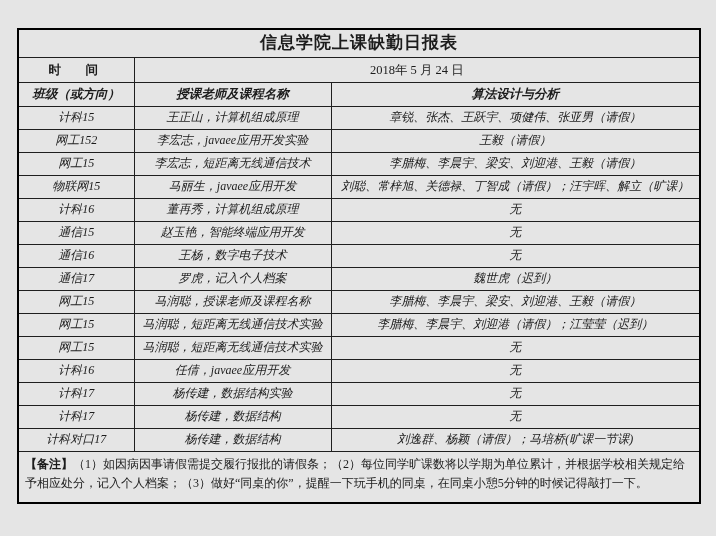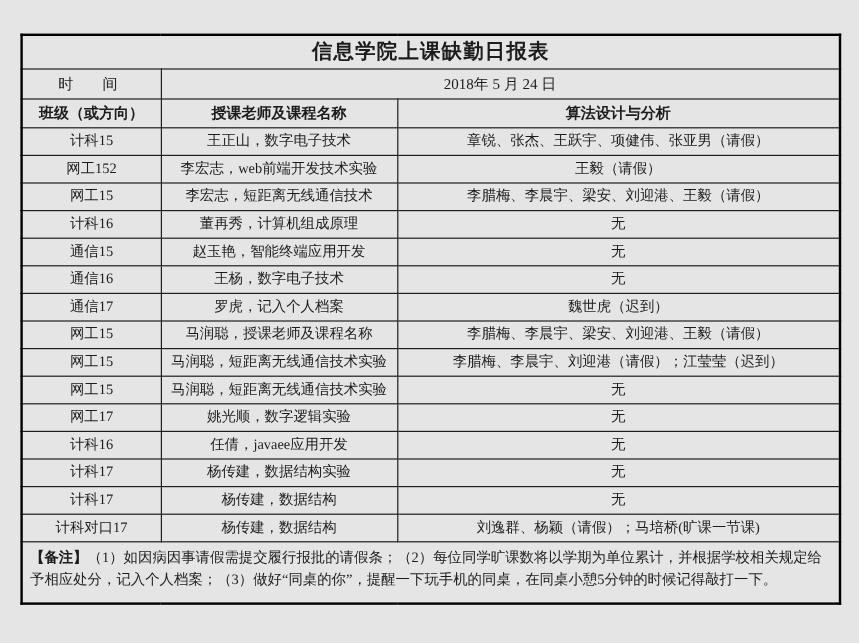--- a/index.html
+++ b/index.html
@@ -46,30 +46,32 @@
     font-size: 17px;
     font-weight: bold;
     height: 25px;
     letter-spacing: 1px;
   }
   tr.time-row td {
     height: 22px;
     font-size: 12.5px;
   }
   tr.time-row td.time-label {
-    font-weight: normal;
+    font-weight: bold;
     letter-spacing: 6px;
   }
   tr.header-row th {
     height: 21px;
     font-size: 12.5px;
     font-weight: bold;
+    font-style: italic;
   }
   tr.data-row td {
     height: 20px;
+    font-style: italic;
   }
   tr.note-row td {
     height: 44px;
     text-align: left;
     white-space: normal;
     font-size: 12px;
     line-height: 1.55;
     padding: 3px 6px;
     vertical-align: top;
   }
@@ -98,32 +100,37 @@
       <tr class="header-row">
         <th>班级（或方向）</th>
         <th>授课老师及课程名称</th>
         <th>算法设计与分析</th>
       </tr>
 
     </tbody>
     <tbody>
         <tr class="data-row">
           <td>计科15</td>
-          <td>王正山，数字电子技术</td>
+          <td>王正山，计算机组成原理</td>
           <td>章锐、张杰、王跃宇、项健伟、张亚男（请假）</td>
         </tr>
         <tr class="data-row">
           <td>网工152</td>
-          <td>李宏志，web前端开发技术实验</td>
+          <td>李宏志，javaee应用开发实验</td>
           <td>王毅（请假）</td>
         </tr>
         <tr class="data-row">
           <td>网工15</td>
           <td>李宏志，短距离无线通信技术</td>
           <td>李腊梅、李晨宇、梁安、刘迎港、王毅（请假）</td>
+        </tr>
+        <tr class="data-row">
+          <td>物联网15</td>
+          <td>马丽生，javaee应用开发</td>
+          <td>刘聪、常梓旭、关德禄、丁智成（请假）；汪宇晖、解立（旷课）</td>
         </tr>
         <tr class="data-row">
           <td>计科16</td>
           <td>董再秀，计算机组成原理</td>
           <td>无</td>
         </tr>
         <tr class="data-row">
           <td>通信15</td>
           <td>赵玉艳，智能终端应用开发</td>
           <td>无</td>
@@ -147,25 +154,20 @@
           <td>网工15</td>
           <td>马润聪，短距离无线通信技术实验</td>
           <td>李腊梅、李晨宇、刘迎港（请假）；江莹莹（迟到）</td>
         </tr>
         <tr class="data-row">
           <td>网工15</td>
           <td>马润聪，短距离无线通信技术实验</td>
           <td>无</td>
         </tr>
         <tr class="data-row">
-          <td>网工17</td>
-          <td>姚光顺，数字逻辑实验</td>
-          <td>无</td>
-        </tr>
-        <tr class="data-row">
           <td>计科16</td>
           <td>任倩，javaee应用开发</td>
           <td>无</td>
         </tr>
         <tr class="data-row">
           <td>计科17</td>
           <td>杨传建，数据结构实验</td>
           <td>无</td>
         </tr>
         <tr class="data-row">

